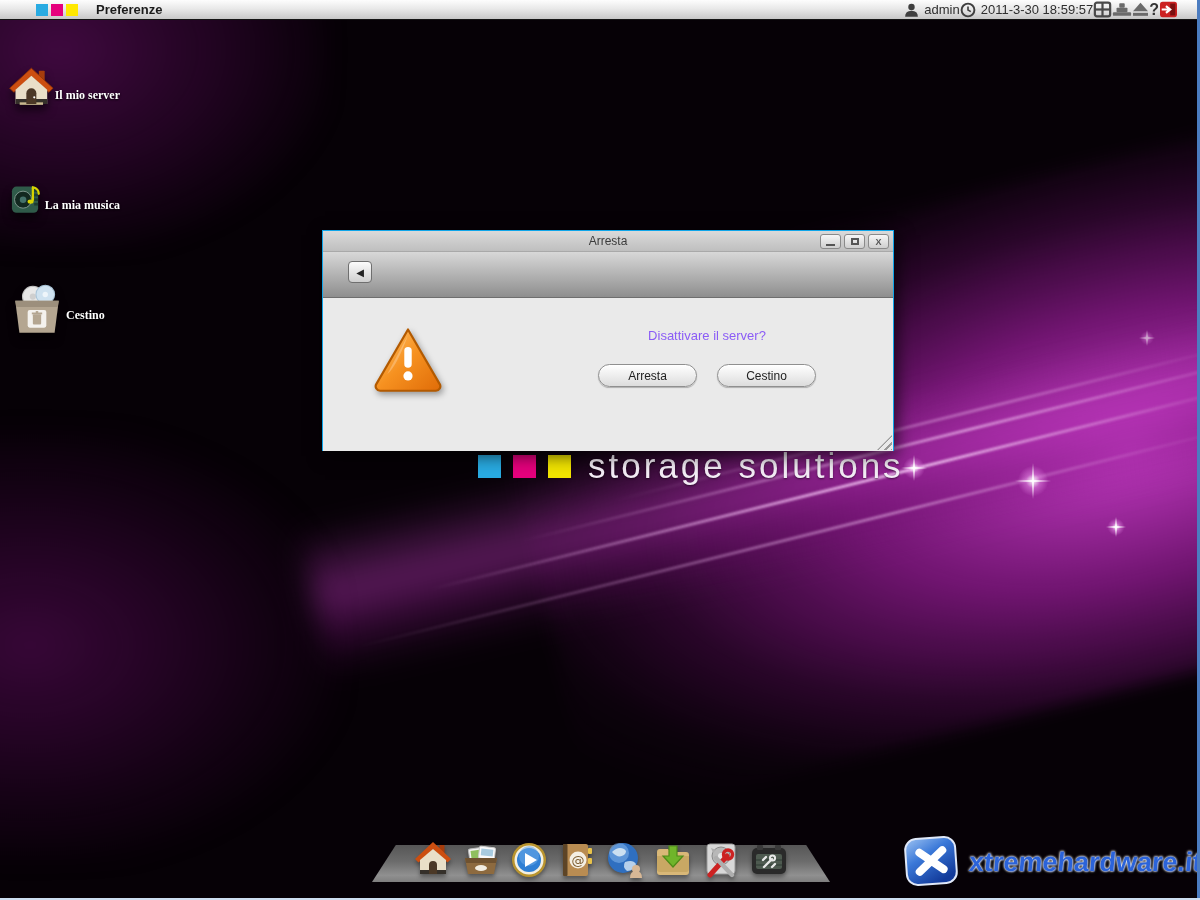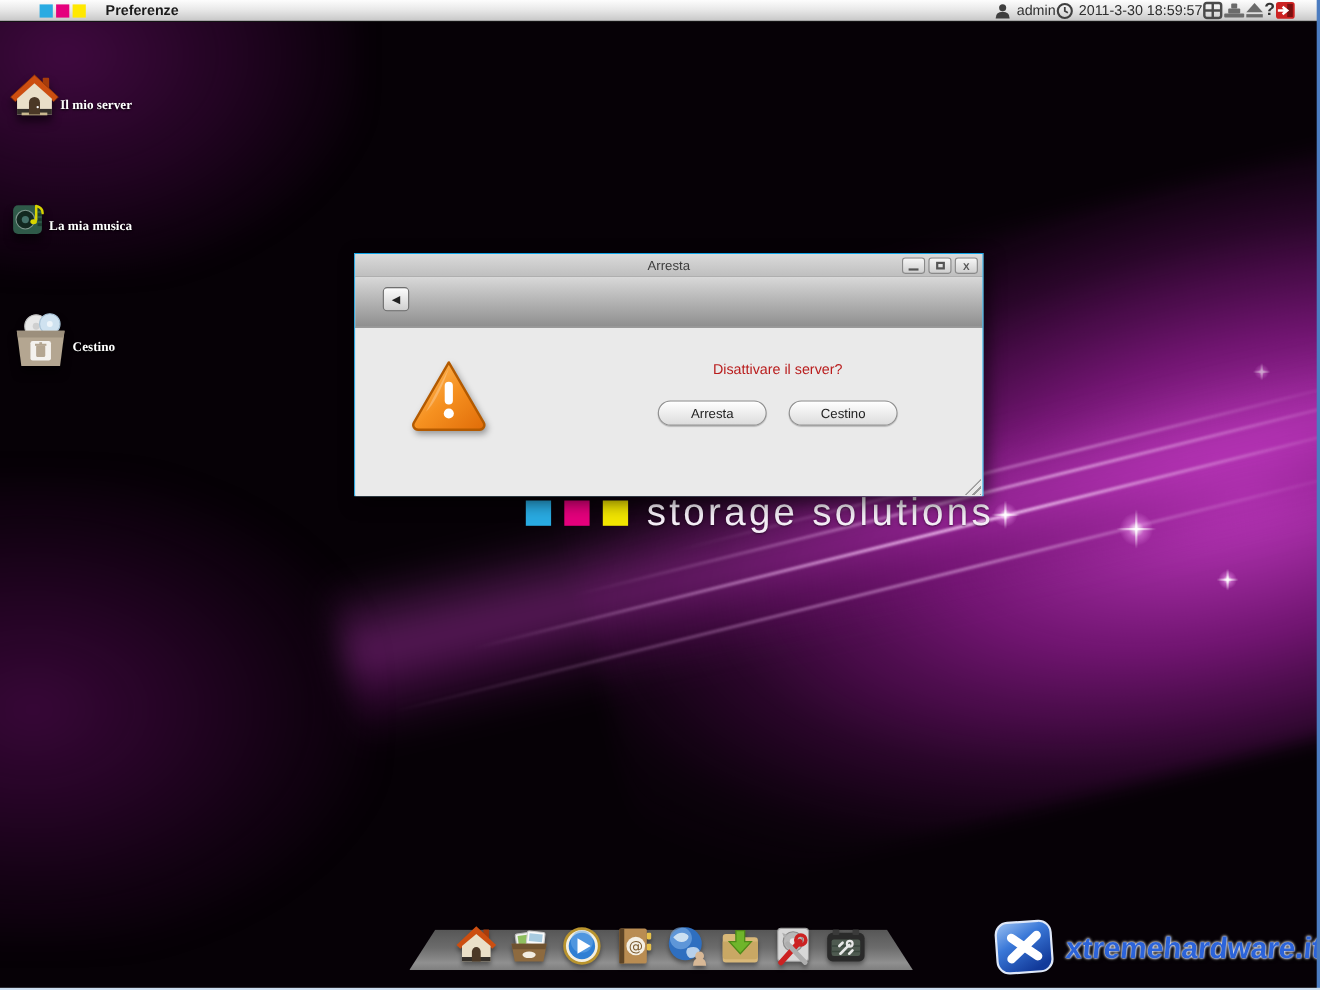--- a/index.html
+++ b/index.html
@@ -70,21 +70,21 @@
   .dlg-toolbar{position:relative;height:46px;background:linear-gradient(#d8d8d8,#8e8e8e);
     border-bottom:1px solid #6e6e6e;}
   .back-btn{position:absolute;left:25px;top:9px;width:24px;height:22px;border:1px solid #6f6f6f;
     border-radius:4px;background:linear-gradient(#fcfcfc,#cfcfcf);
     display:flex;align-items:center;justify-content:center;
     font-family:"DejaVu Sans",sans-serif;font-size:10px;color:#222;cursor:pointer;}
   .dlg-content{position:relative;height:153px;background:#eaeaea;}
   .warn-icon{position:absolute;left:50px;top:28px;width:70px;height:66px;
     filter:drop-shadow(2px 3px 3px rgba(0,0,0,.35));}
   .dlg-message{position:absolute;left:248px;top:30px;width:272px;text-align:center;
-    font-size:13px;color:#b91c1c;}
+    font-size:13px;color:#8b5cf6;}
   .dlg-buttons{position:absolute;left:248px;top:66px;width:272px;display:flex;
     justify-content:center;gap:20px;}
   .pill-btn{min-width:99px;height:23px;border:1px solid #8f8f8f;border-radius:12px;
     background:linear-gradient(#ffffff,#ececec 55%,#dcdcdc);
     box-shadow:inset 0 1px 0 #fff, 0 1px 1px rgba(0,0,0,.25);
     font-size:12px;color:#222;cursor:pointer;font-family:"Liberation Sans",sans-serif;}
   .grip{position:absolute;right:1px;bottom:1px;width:15px;height:15px;
     background:repeating-linear-gradient(135deg,#9a9a9a 0 2px,transparent 2px 5px);
     clip-path:polygon(100% 0,100% 100%,0 100%);}
 

